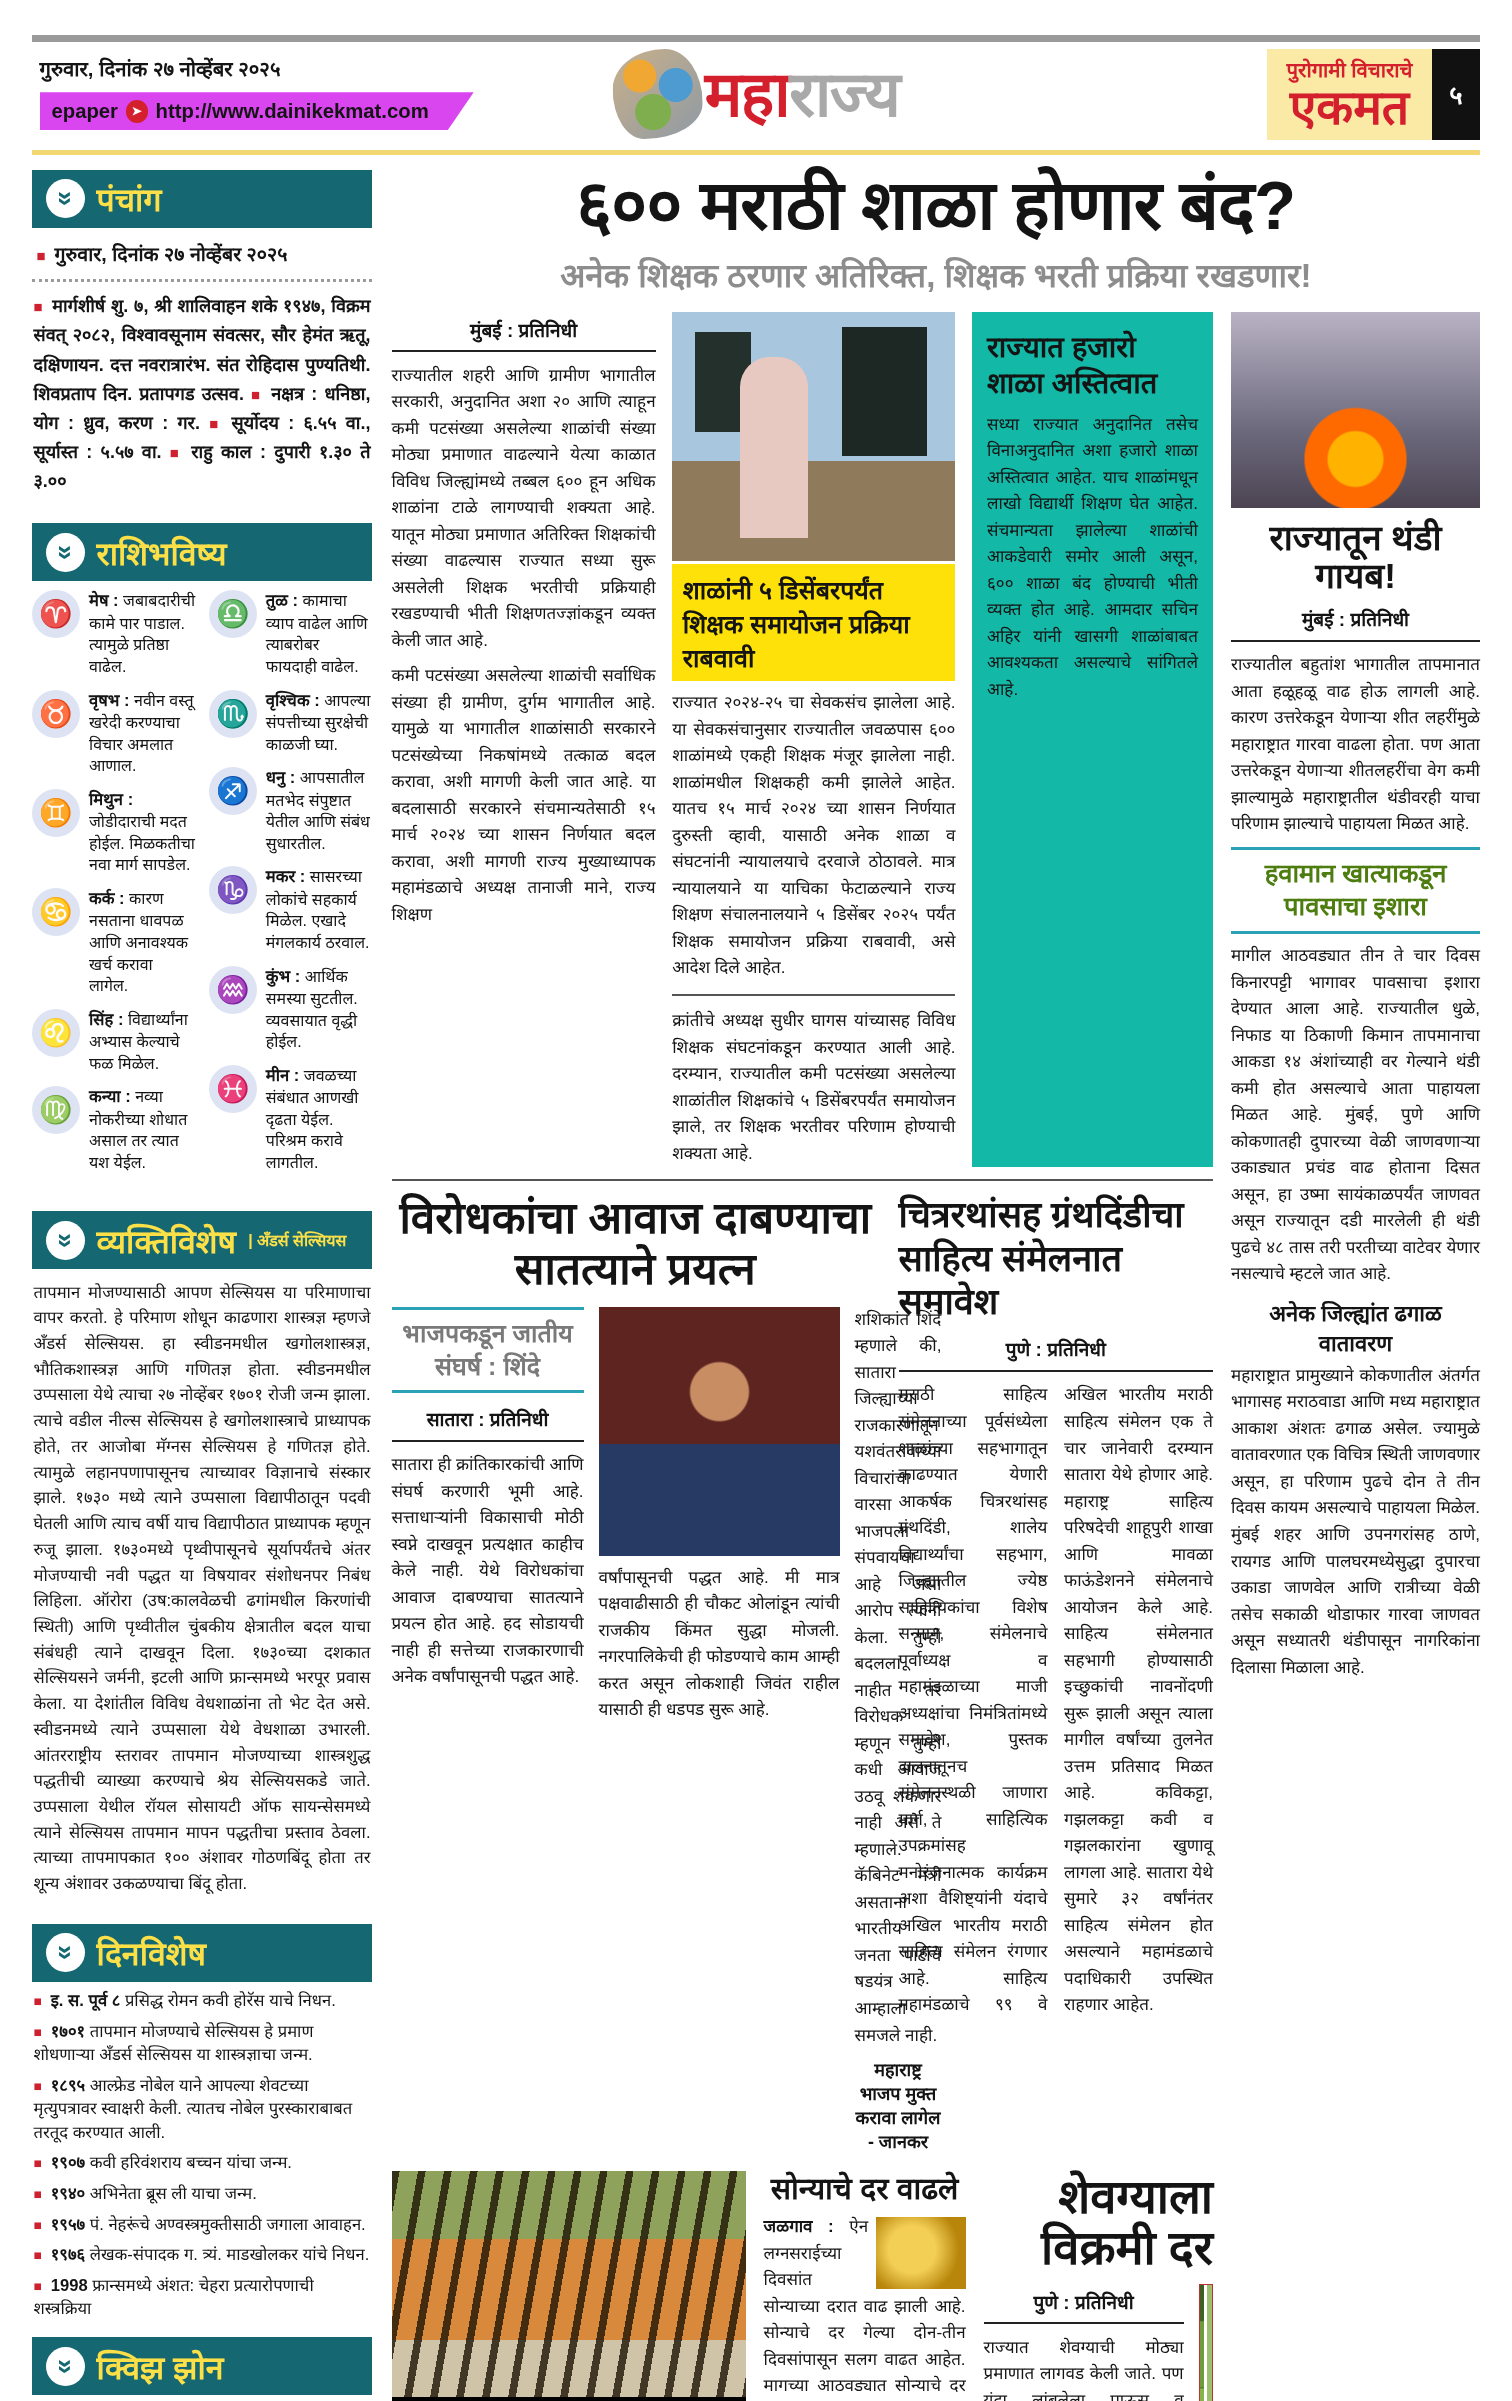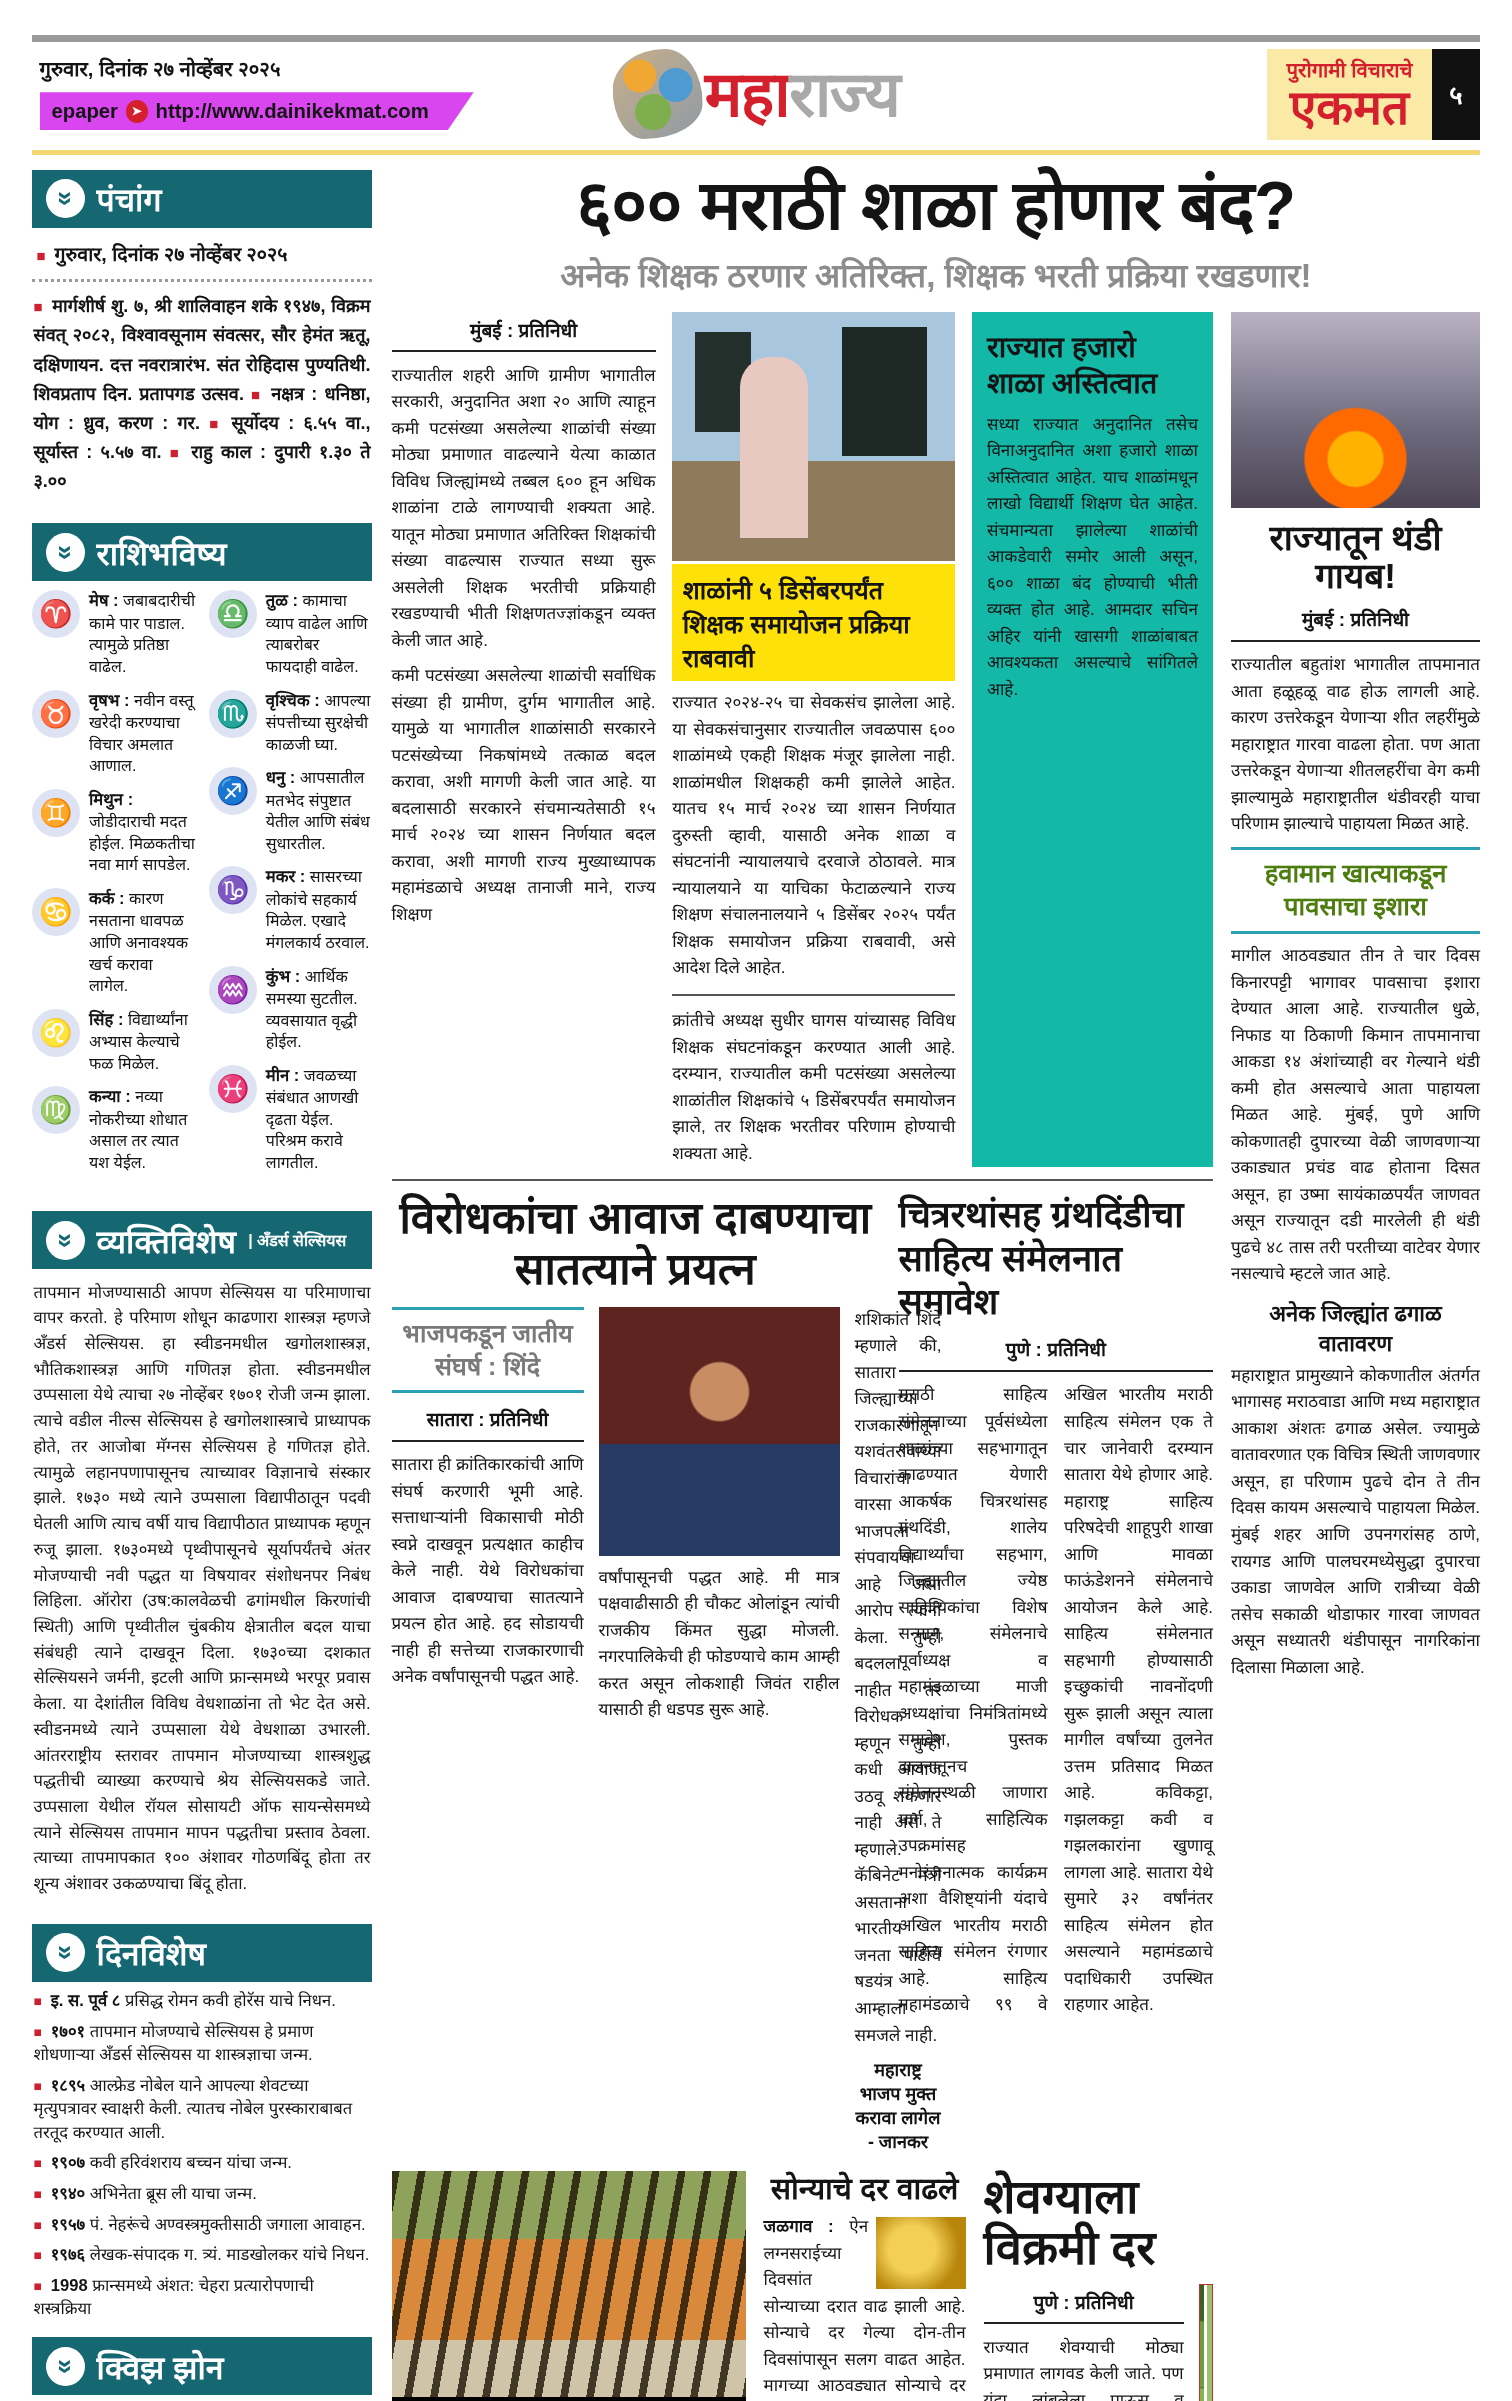--- a/index.html
+++ b/index.html
@@ -25,21 +25,21 @@
   .brand-box{background:#fbe9a6;padding:6px 19.6px;text-align:center}
   .tagline{color:#d41f2c;font-size:20.3px;font-weight:700}
   .brand{color:#d41f2c;font-size:48px;font-weight:800;line-height:1.05}
   .pagenum{background:#111;color:#fff;width:48px;display:flex;align-items:center;justify-content:center;font-size:25.6px;font-weight:700}
   
   .content{display:flex;gap:19.6px;padding-top:15px}
   .leftcol{width:340px;flex:none}
   .maincol{flex:1;min-width:0}
   
   .lbox{margin-bottom:16.6px}
-  .teal-head{background:#156872;color:#ffffff;font-size:32px;font-weight:800;padding:7.5px 13.6px;display:flex;align-items:center;gap:12px}
+  .teal-head{background:#156872;color:#fde047;font-size:32px;font-weight:800;padding:7.5px 13.6px;display:flex;align-items:center;gap:12px}
   .teal-head .small{font-size:16px;font-weight:700}
   .chev{width:39px;height:39px;border-radius:50%;background:#fff;color:#156872;flex:none;display:flex;align-items:center;justify-content:center}
   .chev::before{content:"»";font-size:27px;font-weight:900;transform:rotate(90deg);line-height:1}
   .pan-date{font-size:19.6px;font-weight:700;padding:12px 4.5px;border-bottom:3px dotted #9a9a9a}
   .pan-date::before,.rsq::before{content:"■";color:#cf2030;margin-right:9px;font-size:15px}
   .pan-body{font-size:18px;font-weight:700;line-height:1.62;padding:10.5px 1.5px;text-align:justify}
   .pan-body .rsq{white-space:nowrap}
   .rashi-grid{columns:2;column-gap:13.6px;padding:9px 0}
   .ritem{display:flex;gap:9px;margin-bottom:12px;break-inside:avoid}
   .zico{width:48px;height:48px;flex:none;background:#dde3f3;border-radius:50%;display:flex;align-items:center;justify-content:center;font-size:27px;color:#1a1a2e}
@@ -88,21 +88,21 @@
   .tband{display:flex;gap:18px;margin-top:18px}
   .tiger{width:354px;flex:none}
   .ph-tiger{height:226px;background:
      repeating-linear-gradient(100deg,rgba(30,20,5,.8) 0 7.5px,transparent 7.5px 25.6px),
      linear-gradient(180deg,#8ea25c 0 30%,#d8893b 30% 75%,#cfc3a8 75%)}
   .tg-bar{background:#000;color:#fff;font-size:32px;font-weight:800;text-align:center;padding:9px 4.5px;line-height:1.15}
   .gold{width:202px;flex:none}
   .g-head{font-size:30px;font-weight:800;text-align:center;line-height:1.2;margin-bottom:7.5px}
   .g-img{float:right;width:90px;height:72px;margin:3px 0 4.5px 7.5px;background:radial-gradient(circle at 40% 45%,#f3cf56 0 35%,#b8860b 70%),#3a2d12}
   .shevga{flex:1;min-width:0}
-  .s-head{font-size:47px;font-weight:800;text-align:left;margin-bottom:10.5px;line-height:1.1}
+  .s-head{font-size:47px;font-weight:800;text-align:right;margin-bottom:10.5px;line-height:1.1}
   .s-top{display:flex;gap:15px}
   .s-c1{width:200px;flex:none}
   .ph-moringa{flex:1;display:flex;gap:3px;height:233px;border:1.5px solid #b33}
   .ph-m1{flex:1;background:radial-gradient(circle at 30% 30%,#6f9c3d 0 20%,transparent 21%),radial-gradient(circle at 70% 60%,#86b34a 0 25%,transparent 26%),linear-gradient(160deg,#3c5e22,#557a2e)}
   .ph-m2{flex:1;background:repeating-linear-gradient(95deg,#9cc06b 0 16.6px,#7da84f 16.6px 33px),#5c7d35}
 </style>
 </head>
 <body>
 
 <div class="page">

